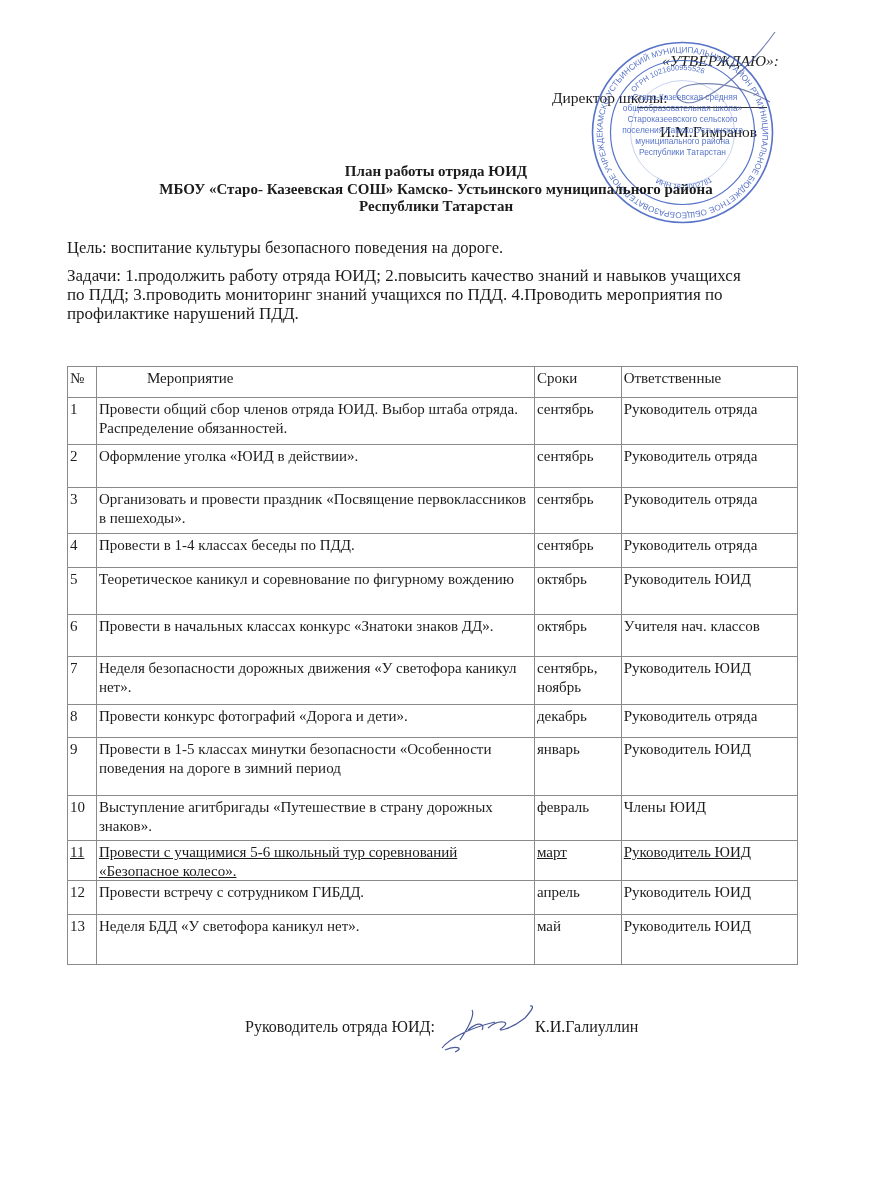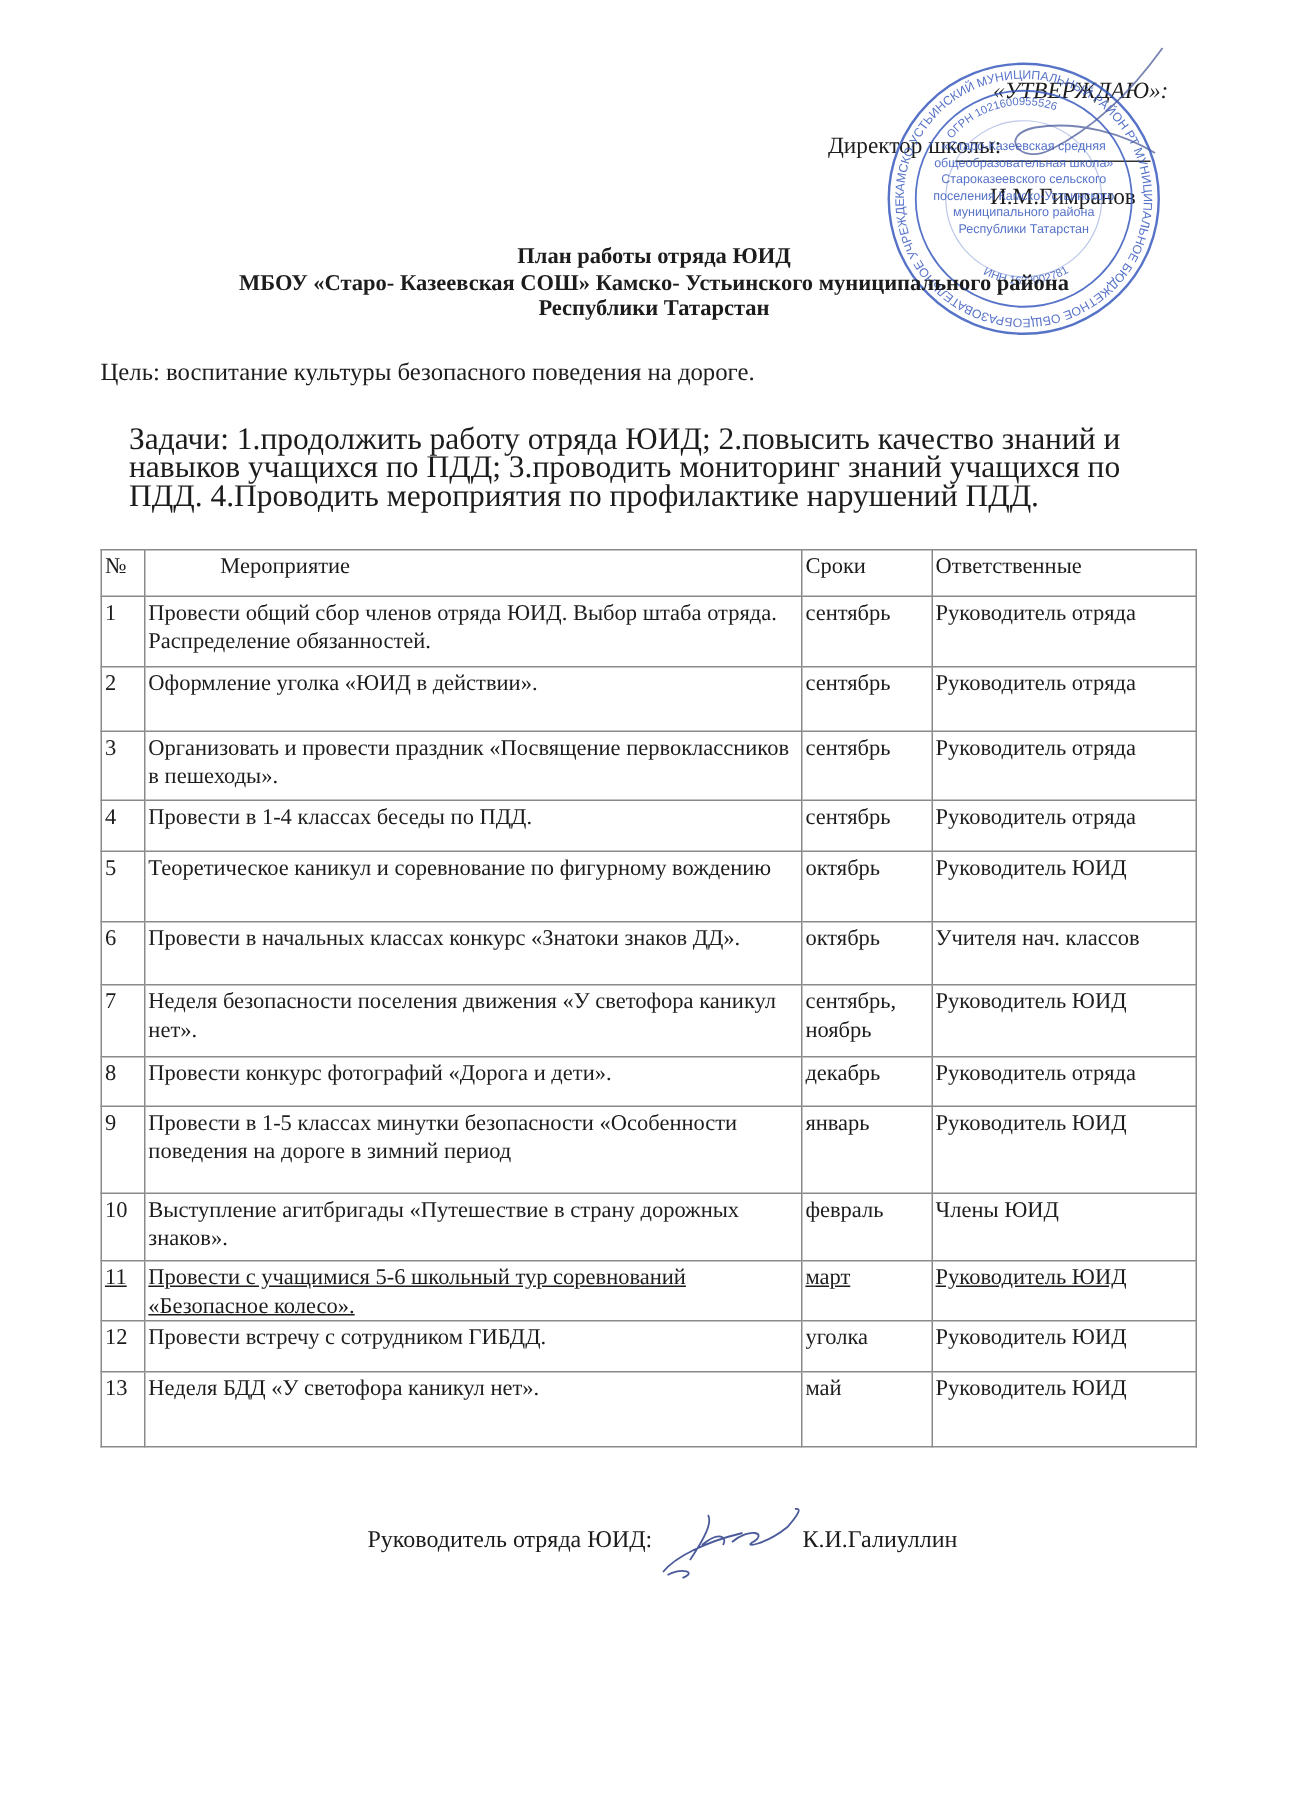--- a/index.html
+++ b/index.html
@@ -11,21 +11,21 @@
   .approve { left: 575px; top: 48px; width: 260px; font-size: 15.5px; }
   .approve-title { position: absolute; left: 87px; top: 4px; white-space: nowrap; font-style: italic; }
   .approve-role { position: absolute; left: -23px; top: 41px; white-space: nowrap; }
   .approve-line { position: absolute; left: 62px; top: 59px; width: 130px; border-bottom: 1px solid #333; }
   .approve-name { position: absolute; left: 85px; top: 75px; white-space: nowrap; }
   .stamp { left: 590px; top: 40px; width: 185px; height: 185px; pointer-events: none; }
   .stamp-sign { left: 660px; top: 30px; width: 120px; height: 100px; pointer-events: none; }
 
   .title-block { left: 60px; top: 163px; width: 752px; text-align: center; font-weight: bold; font-size: 15px; line-height: 17.5px; }
   .goal { left: 67px; top: 238px; font-size: 16.5px; white-space: nowrap; }
-  .tasks { left: 67px; top: 283px; width: 680px; font-size: 21px; line-height: 19px; margin-left: 19px; }
+  .tasks { left: 67px; top: 266px; width: 680px; font-size: 17px; line-height: 19px; }
 
   table.plan {
     position: absolute; left: 67px; top: 366px; width: 731px; border-collapse: collapse;
     font-size: 15px; line-height: 18.5px;
   }
   table.plan td, table.plan th {
     border: 1px solid #8a8a8a; vertical-align: top; padding: 2px 2px 0 2px; font-weight: normal; text-align: left;
   }
   .c-num { width: 24px; }
   .c-act { width: 436px; margin-left: 28px; }
@@ -125,21 +125,21 @@
         <td>Руководитель ЮИД</td>
       </tr>
       <tr style="height: 42px;">
         <td>6</td>
         <td>Провести в начальных классах конкурс «Знатоки знаков ДД».</td>
         <td>октябрь</td>
         <td> Учителя нач. классов</td>
       </tr>
       <tr style="height: 48px;">
         <td>7</td>
-        <td>Неделя безопасности поселения движения «У светофора каникул нет».</td>
+        <td>Неделя безопасности дорожных движения «У светофора каникул нет».</td>
         <td>сентябрь, ноябрь</td>
         <td>Руководитель ЮИД</td>
       </tr>
       <tr style="height: 33px;">
         <td>8</td>
         <td>Провести конкурс фотографий «Дорога и дети».</td>
         <td>декабрь</td>
         <td>Руководитель отряда</td>
       </tr>
       <tr style="height: 58px;">
@@ -156,21 +156,21 @@
       </tr>
       <tr style="height: 39px; text-decoration: underline;">
         <td>11</td>
         <td>Провести с учащимися 5-6 школьный тур соревнований «Безопасное колесо».</td>
         <td>март</td>
         <td>Руководитель  ЮИД</td>
       </tr>
       <tr style="height: 34px;">
         <td>12</td>
         <td>Провести встречу с сотрудником ГИБДД.</td>
-        <td>уголка</td>
+        <td>апрель</td>
         <td>Руководитель  ЮИД</td>
       </tr>
       <tr style="height: 50px;">
         <td>13</td>
         <td>Неделя БДД «У светофора каникул нет».</td>
         <td>май</td>
         <td>Руководитель  ЮИД</td>
       </tr>
     </tbody>
 </table>

